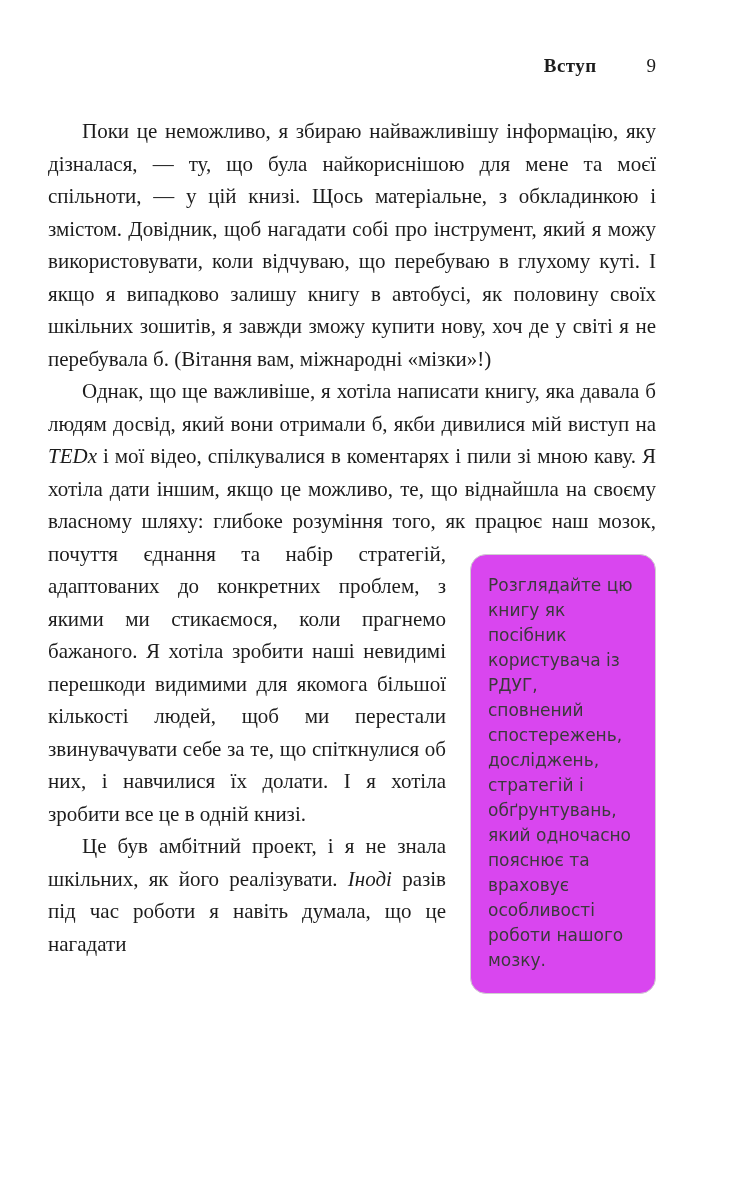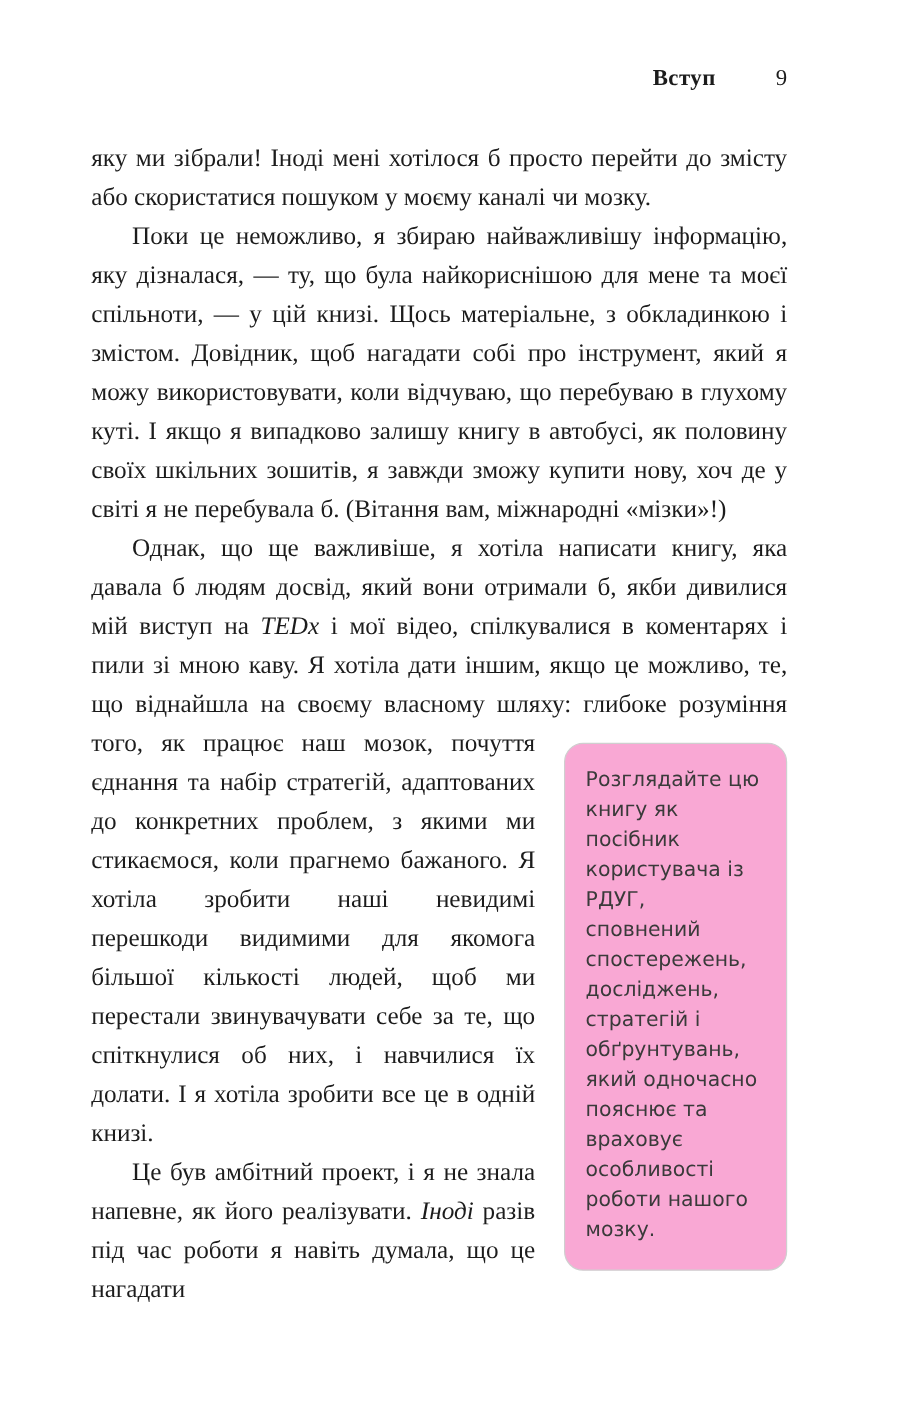--- a/index.html
+++ b/index.html
@@ -7,21 +7,21 @@
     padding: 0;
     background: #ffffff;
   }
   .page {
     position: relative;
     width: 756px;
     height: 1181px;
     margin: 0 auto;
     background: #ffffff;
     box-sizing: border-box;
-    padding: 55px 100px 0 76px;
+    padding: 55px 100px 0 48px;
     overflow: hidden;
     color: #1c1c1c;
   }
   .running-head {
     display: flex;
     justify-content: flex-end;
     align-items: baseline;
     font-family: "Liberation Serif", "DejaVu Serif", serif;
     font-size: 19px;
     line-height: 22px;
@@ -55,21 +55,21 @@
   .body-text i {
   }
   .callout {
     float: right;
     display: block;
     width: 150px;
     margin: 16px 0 12px 24px;
     padding: 18px 17px 20px 17px;
     border: 1.6px solid #cfcfcf;
     border-radius: 16px;
-    background: #f9a8d4;
+    background: #d946ef;
     font-family: "DejaVu Sans", "Liberation Sans", sans-serif;
     font-size: 17px;
     line-height: 25px;
     font-weight: 400;
     color: #3a3a3a;
     text-align: left;
     text-indent: 0;
     hyphens: manual;
   }
 </style>
@@ -78,23 +78,22 @@
 
 <div class="page">
 
   <header class="running-head">
     <span class="section-title">Вступ</span>
     <span class="page-number">9</span>
   </header>
 
   <main class="body-text">
 
-    <p class="no-indent"><span>яку ми зібрали! Іноді мені хотілося б просто перейти до змісту або скористатися пошуком у моєму каналі чи мозку.</span></p>
 
     <p><span>Поки це неможливо, я збираю найважливішу інформацію, яку дізналася, — ту, що була найкориснішою для мене та моєї спільноти, — у цій книзі. Щось матеріальне, з обкладинкою і змістом. Довідник, щоб нагадати собі про інструмент, який я можу використовувати, коли відчуваю, що перебуваю в глухому куті. І якщо я випадково залишу книгу в автобусі, як половину своїх шкільних зошитів, я завжди зможу купити нову, хоч де у світі я не перебувала б. (Вітання вам, міжнародні «мізки»!)</span></p>
 
     <p><span>Однак, що ще важливіше, я хотіла написати книгу, яка давала б людям досвід, який вони отримали б, якби дивилися мій виступ на </span><i>TEDx</i><span> і мої відео, спілкувалися в коментарях і пили зі мною каву. Я хотіла дати іншим, якщо це можливо, те, що віднайшла на своєму власному шляху: глибоке розуміння того, як працює наш мозок, </span><span class="callout"><span>Розглядайте цю книгу як посібник користувача із РДУГ, сповнений спостережень, досліджень, стратегій і обґрунтувань, який одночасно пояснює та враховує особливості роботи нашого мозку.</span></span><span>почуття єднання та набір стратегій, адаптованих до конкретних проблем, з якими ми стикаємося, коли прагнемо бажаного. Я хотіла зробити наші невидимі перешкоди видимими для якомога більшої кількості людей, щоб ми перестали звинувачувати себе за те, що спіткнулися об них, і навчилися їх долати. І я хотіла зробити все це в одній книзі.</span></p>
 
-    <p><span>Це був амбітний проект, і я не знала напевне, як його реалізувати. </span><i>Іноді</i><span> разів під час роботи я навіть думала, що це нагадати</span></p>
+    <p><span>Це був амбітний проект, і я не знала шкільних, як його реалізувати. </span><i>Іноді</i><span> разів під час роботи я навіть думала, що це нагадати</span></p>
 
   </main>
 
 </div>
 
 </body></html>

